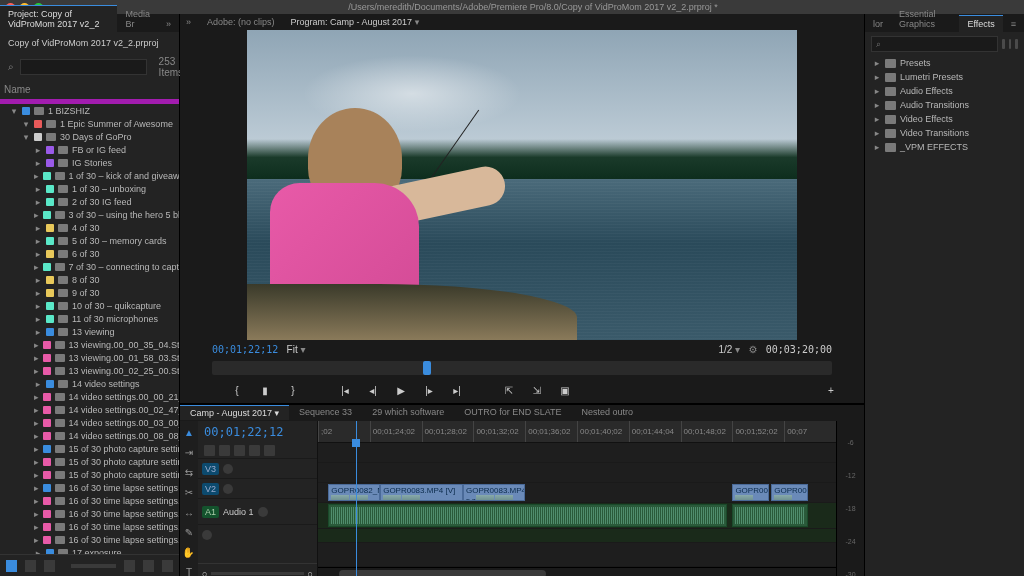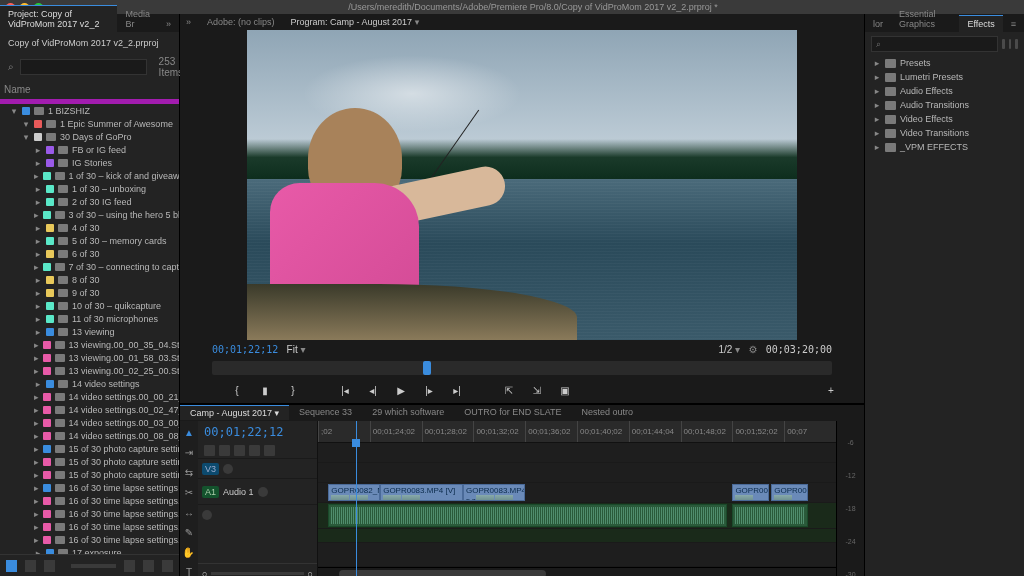--- a/index.html
+++ b/index.html
@@ -437,20 +437,24 @@
             <span class="mini-icon"></span>
             <span class="mini-icon"></span>
             <span class="mini-icon"></span>
             <span class="mini-icon"></span>
             <span class="mini-icon"></span>
           </div>
           <div class="track-header">
               <span class="tag">V3</span>
               <span class="toggle-dot"></span>
             </div>
+          <div class="track-header">
+              <span class="tag">V2</span>
+              <span class="toggle-dot"></span>
+            </div>
           <div class="track-header" style="height:26px">
               <span class="tag" style="background:#14532d;color:#aca">A1</span>
               <span>Audio 1</span>
               <span class="toggle-dot"></span>
             </div>
           <div class="track-header">
               <span class="toggle-dot"></span>
             </div>
           <div style="flex:1"></div>
           <div class="track-header" style="border-top:1px solid #333">

